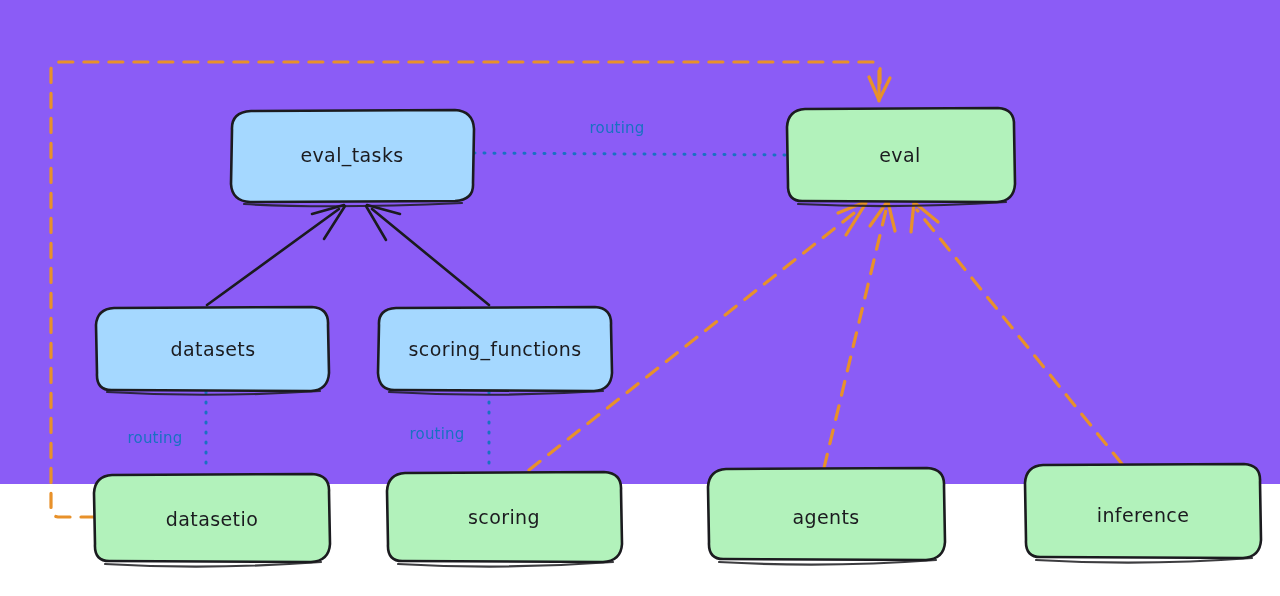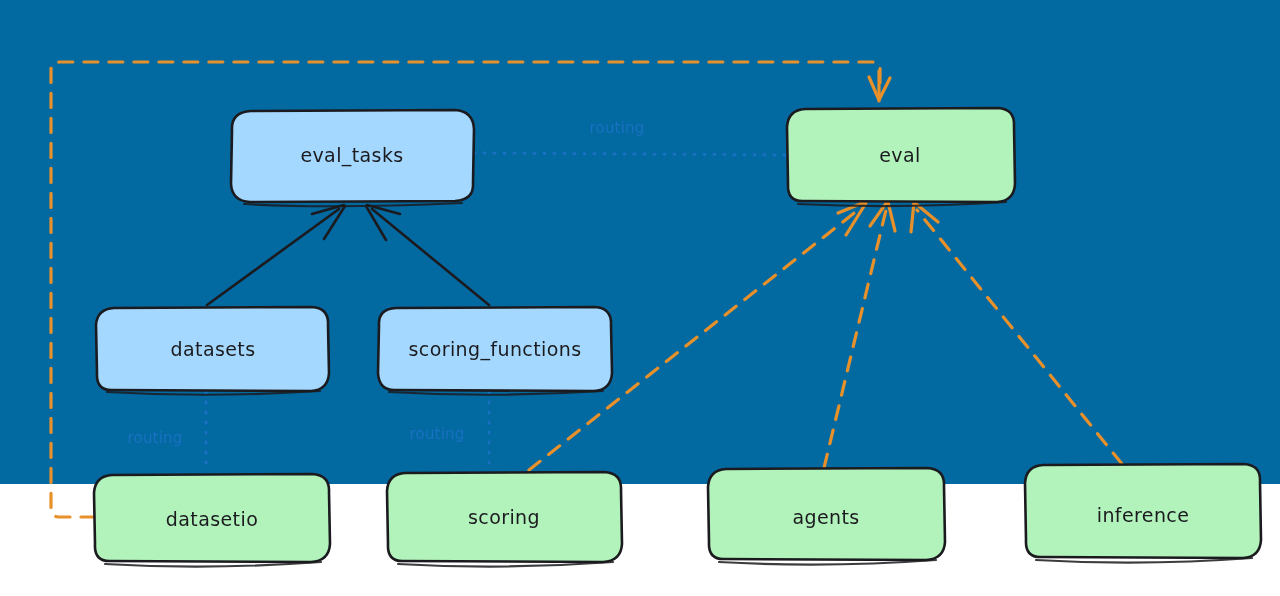--- a/index.html
+++ b/index.html
@@ -10,21 +10,21 @@
   body {
     width: 1280px;
     height: 596px;
     overflow: hidden;
     font-family: "DejaVu Sans", sans-serif;
   }
   #diagram-root {
     position: relative;
     width: 1280px;
     height: 484px;
-    background: #0369a1;
+    background: #8b5cf6;
   }
   svg.canvas {
     position: absolute;
     top: 0;
     left: 0;
     width: 1280px;
     height: 596px;
   }
   .node-label {
     font-family: "DejaVu Sans", sans-serif;

